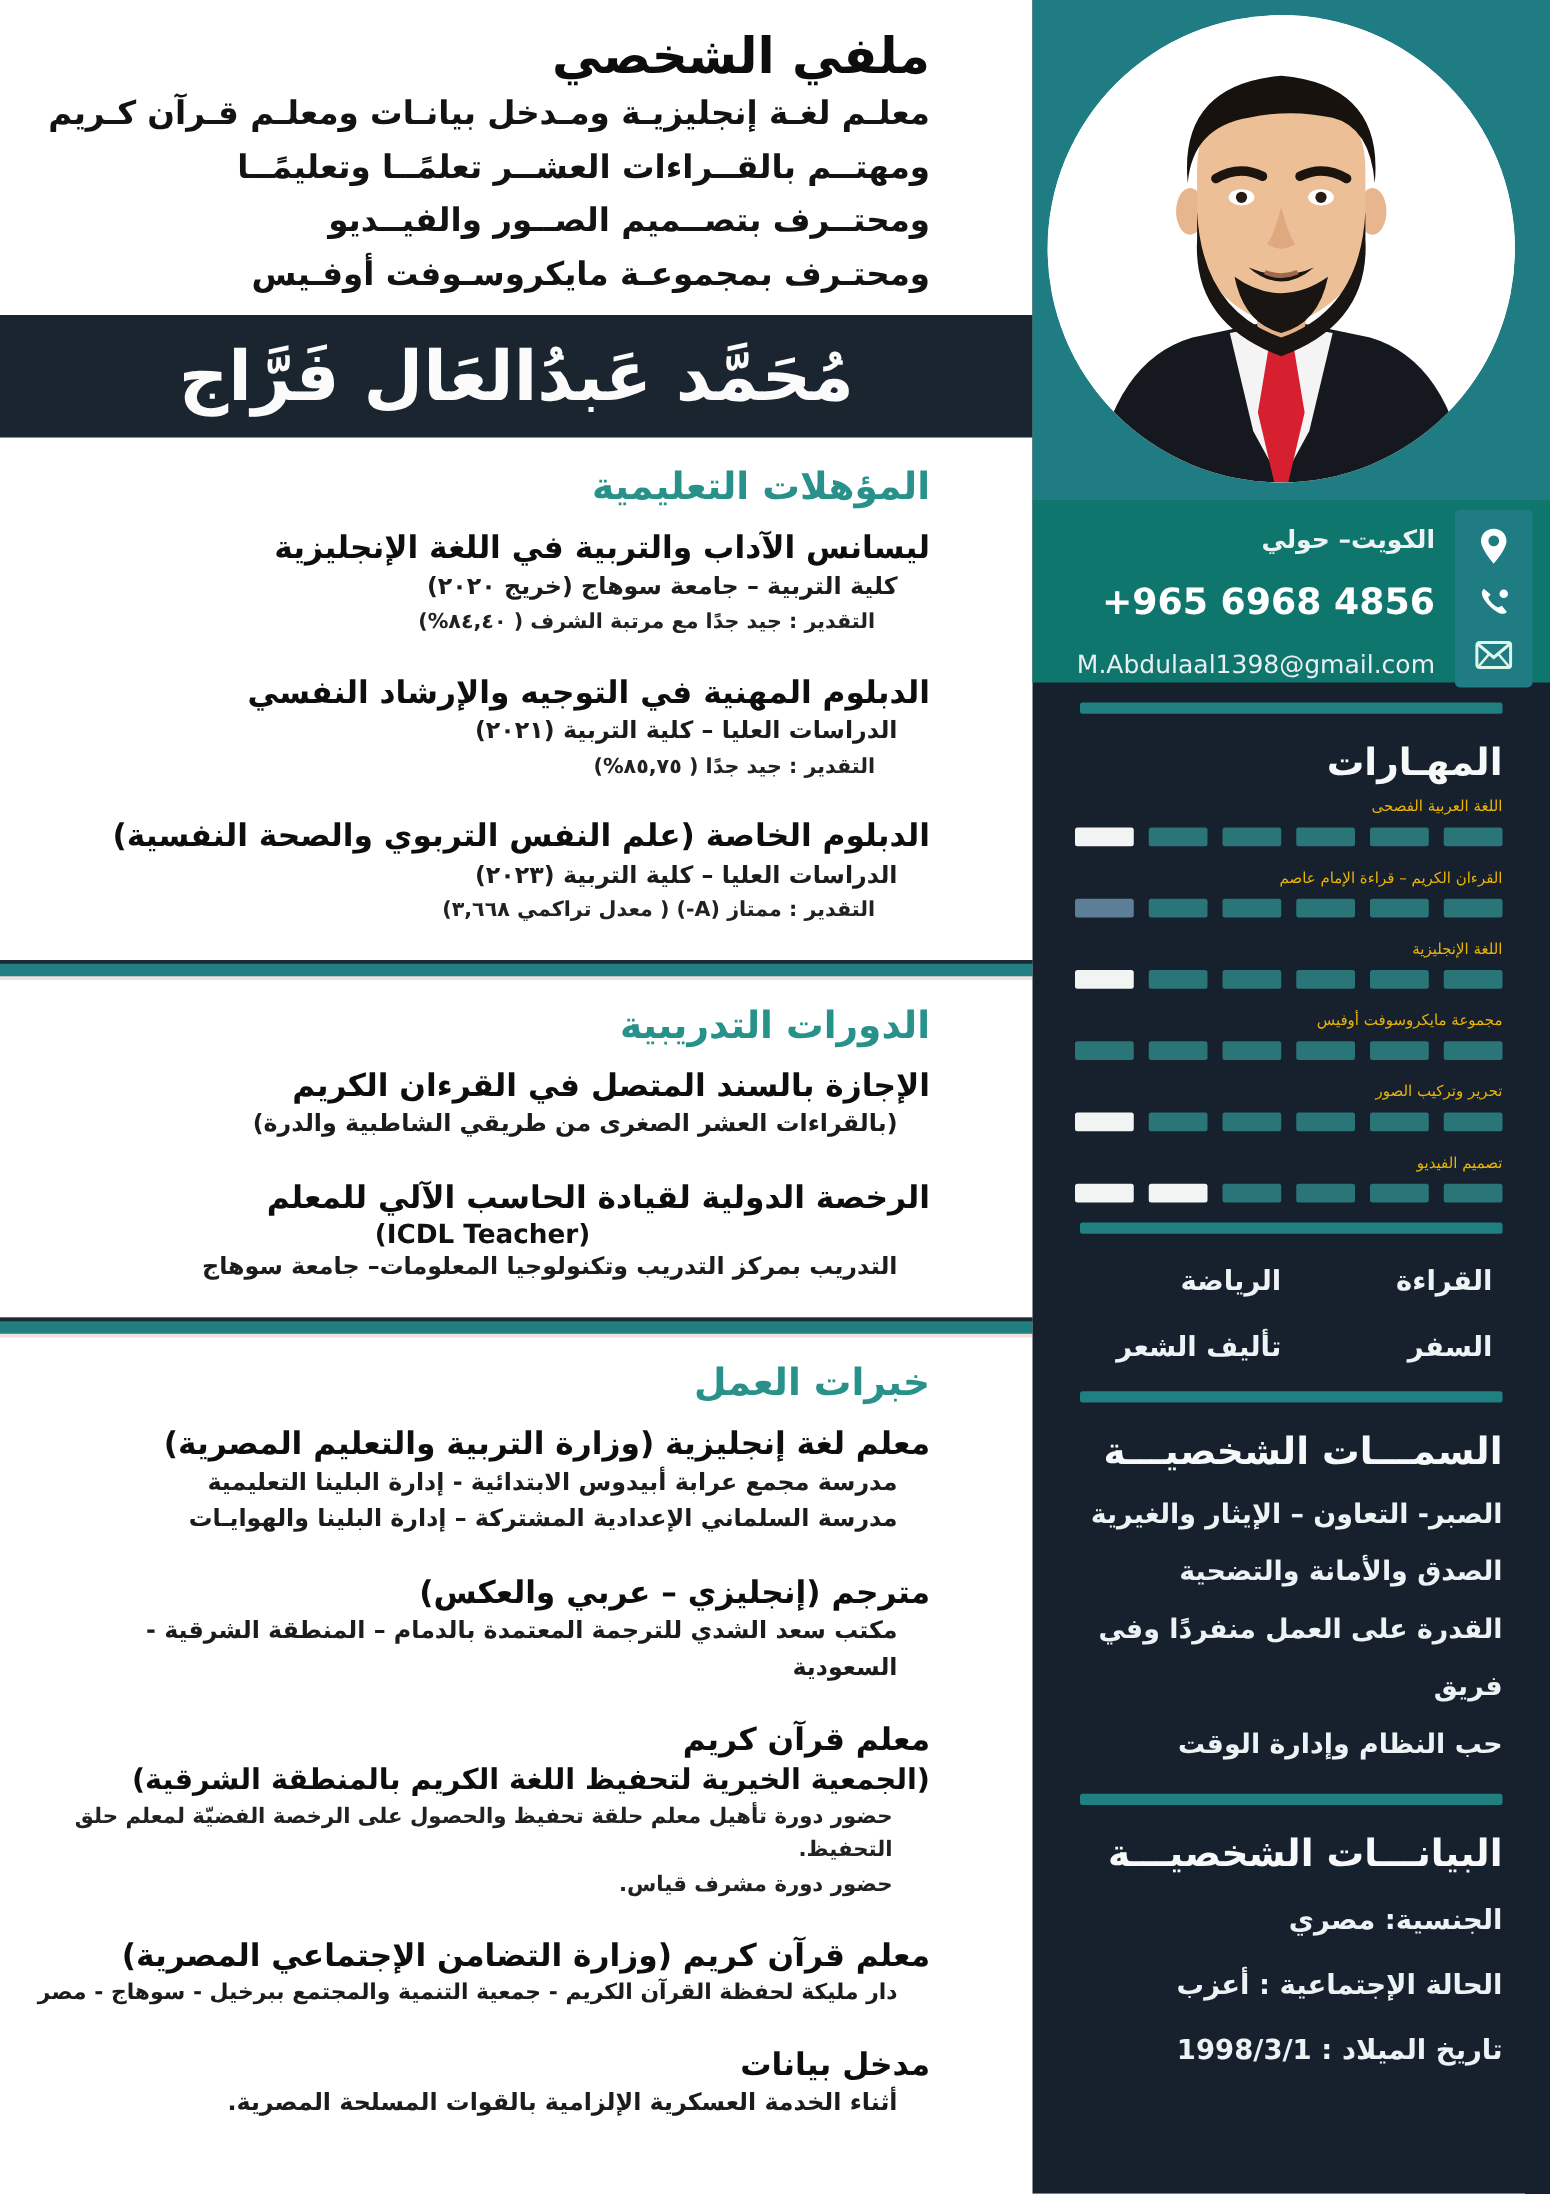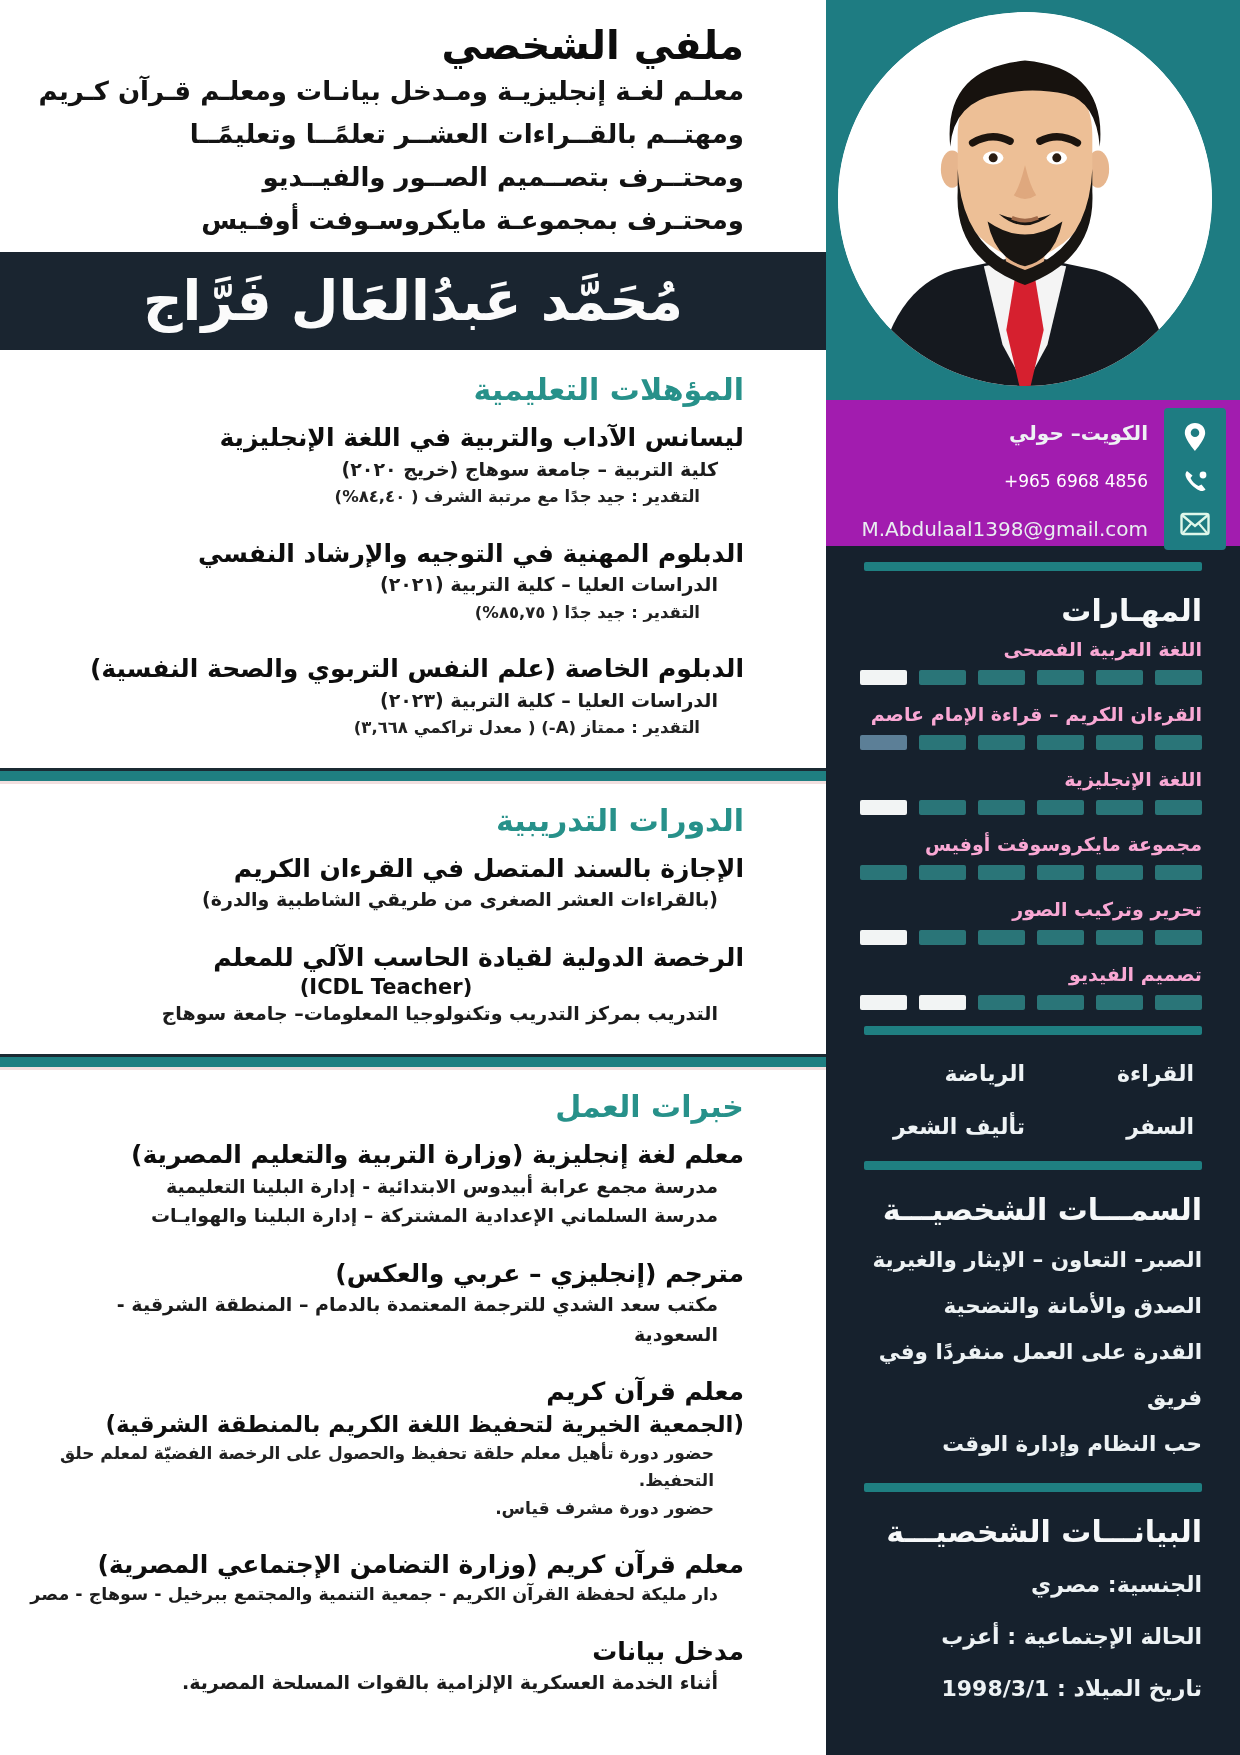--- a/index.html
+++ b/index.html
@@ -41,42 +41,42 @@
   
   .sidebar{
     position:absolute;left:826px;top:0;width:414px;height:1755px;background:#16212d;color:#f2f5f6;
   }
   .photo-area{position:absolute;top:0;left:0;width:414px;height:400px;background:#1e7c82;}
   .photo-circle{
     position:absolute;top:12px;left:12px;width:374px;height:374px;border-radius:50%;
     background:#ffffff;overflow:hidden;
   }
   .contact-box{
-    position:absolute;top:400px;left:0;width:414px;height:146px;background:#a21caf;
+    position:absolute;top:400px;left:0;width:414px;height:146px;background:#0f766e;
   }
   .contact-rows{
     position:absolute;top:0;right:92px;left:10px;height:100%;
     display:flex;flex-direction:column;justify-content:space-around;padding:8px 0;
   }
   .contact-row{text-align:right;}
   .contact-location{font-size:20px;font-weight:bold;color:#eef2f4;}
-  .contact-phone{font-size:17px;font-weight:normal;color:#ffffff;direction:ltr;unicode-bidi:embed;}
+  .contact-phone{font-size:29px;font-weight:bold;color:#ffffff;direction:ltr;unicode-bidi:embed;}
   .contact-email{font-size:20px;color:#e9eef1;direction:ltr;unicode-bidi:embed;}
   .icon-strip{
     position:absolute;top:8px;right:14px;width:62px;height:130px;background:#1e7c82;border-radius:4px;
     display:flex;flex-direction:column;align-items:center;justify-content:space-around;padding:6px 0;
   }
   .icon-strip svg{display:block;}
   .side-content{position:absolute;top:546px;left:0;width:414px;}
   .side-divider{height:9px;background:#1f7f81;margin:16px 38px;border-radius:2px;}
   .side-heading{
     font-size:30px;font-weight:bold;color:#f6f8f9;text-align:right;padding:4px 38px 8px 10px;line-height:1.3;
   }
   .skill{padding:0 38px 0 24px;margin-bottom:18px;}
-  .skill-label{font-size:19px;font-weight:bold;color:#f9a8d4;text-align:right;margin-bottom:10px;}
+  .skill-label{font-size:12px;font-weight:normal;color:#eab308;text-align:right;margin-bottom:10px;}
   .skill-bar{display:flex;flex-direction:row;gap:12px;}
   .seg{width:47px;height:15px;border-radius:2px;}
   .seg-f{background:#2a7578;}
   .seg-e{background:#f2f4f4;}
   .seg-p{background:#5c7f97;}
   .hobbies-grid{
     display:grid;grid-template-columns:1fr 1fr;row-gap:28px;padding:10px 46px 6px 30px;
   }
   .hobby{font-size:22px;font-weight:bold;color:#eef3f5;text-align:right;}
   .trait-line,.personal-line{

